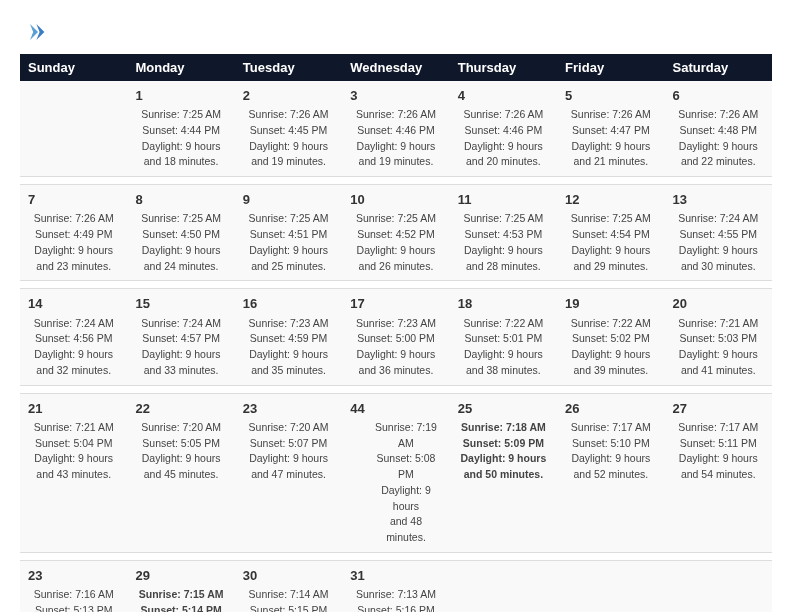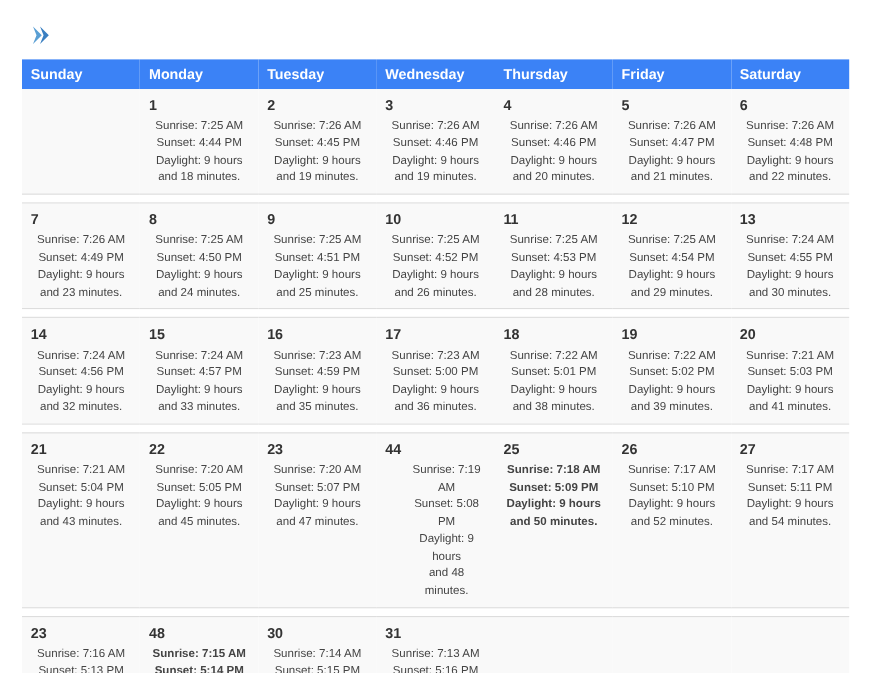--- a/index.html
+++ b/index.html
@@ -43,21 +43,21 @@
     .location {
       font-size: 15px;
       color: #555;
     }
     table {
       width: 100%;
       border-collapse: collapse;
       font-size: 11px;
     }
     thead tr {
-      background-color: #3b82f6;
+      background-color: #0f172a;
       color: white;
     }
     thead th {
       padding: 6px 8px;
       text-align: left;
       font-size: 13px;
       font-weight: bold;
     }
     tbody tr {
       border-bottom: 1px solid #ddd;
@@ -342,21 +342,21 @@
       </tr>
       <tr>
         <td>
           <span class="day-number">23</span>
           <div class="day-info" style="white-space: pre-line;">Sunrise: 7:16 AM
 Sunset: 5:13 PM
 Daylight: 9 hours
 and 56 minutes.</div>
         </td>
         <td>
-          <span class="day-number">48</span>
+          <span class="day-number">29</span>
           <div class="day-info" style="white-space: pre-line; font-weight: bold;">Sunrise: 7:15 AM
 Sunset: 5:14 PM
 Daylight: 9 hours
 and 58 minutes.</div>
         </td>
         <td>
           <span class="day-number">30</span>
           <div class="day-info" style="white-space: pre-line;">Sunrise: 7:14 AM
 Sunset: 5:15 PM
 Daylight: 10 hours

